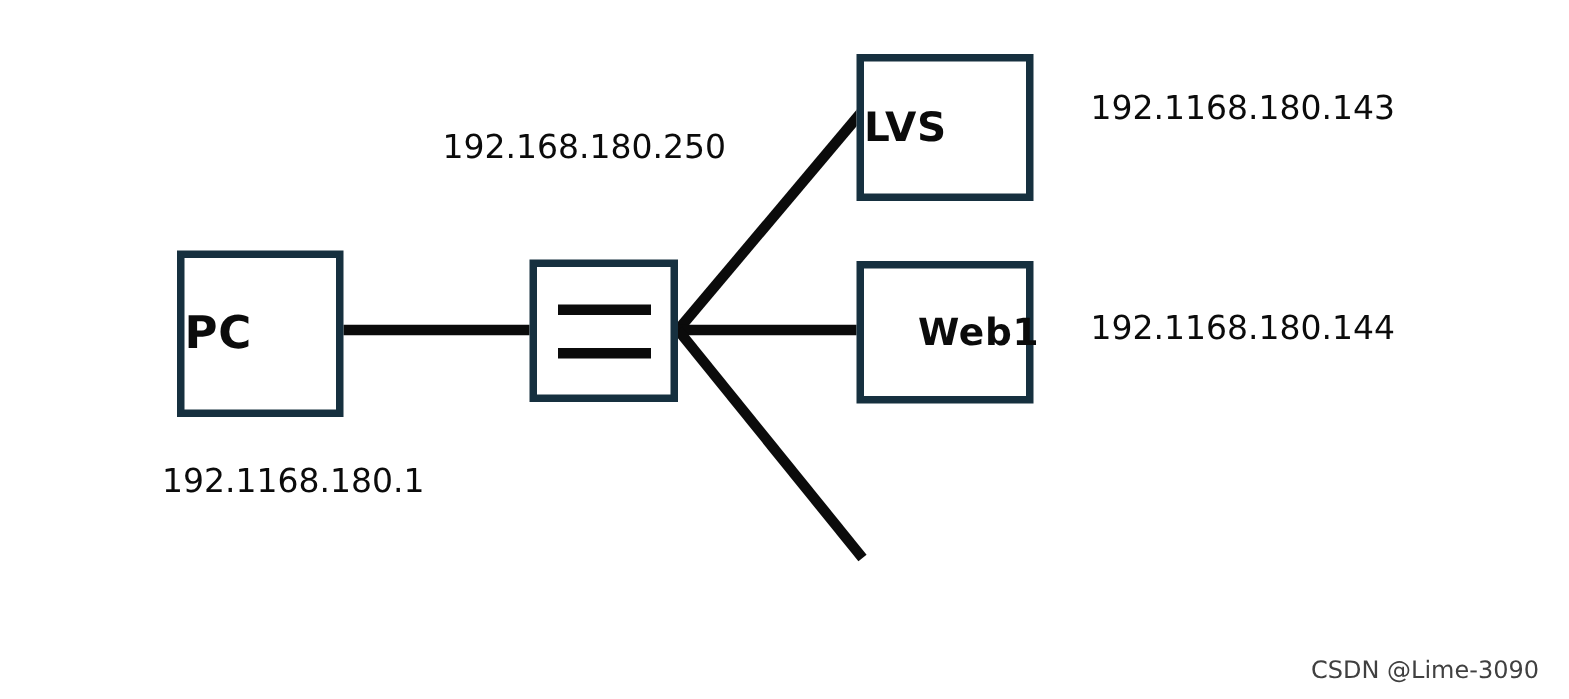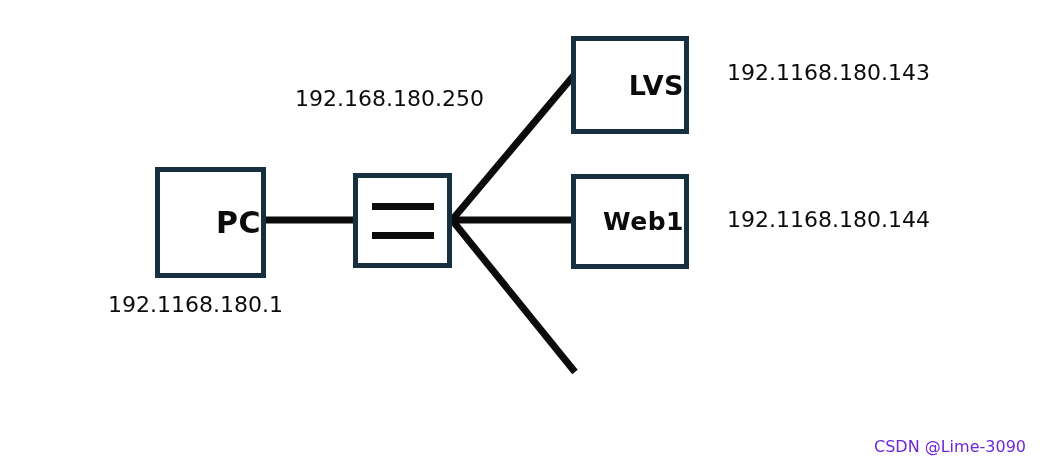--- a/index.html
+++ b/index.html
@@ -25,36 +25,35 @@
     width: 1046px;
     height: 466px;
   }
   .node {
     position: absolute;
     box-sizing: border-box;
     background: #ffffff;
     border: 5px solid #16303f;
     display: flex;
     align-items: center;
-    justify-content: flex-end;
+    justify-content: flex-start;
     z-index: 3;
   }
   .node-label {
     font-weight: bold;
     color: #0b0b0b;
     letter-spacing: 0.5px;
     line-height: 1;
     white-space: nowrap;
   }
   #node-pc {
     left: 118px;
     top: 167px;
     width: 111px;
     height: 111px;
-    margin-left: 37px;
   }
   #node-pc .node-label { font-size: 30px; }
 
   #node-switch {
     left: 353px;
     top: 173px;
     width: 99px;
     height: 95px;
     flex-direction: column;
     justify-content: center;
@@ -90,32 +89,32 @@
   }
   #node-web2 .node-label { font-size: 25px; }
 
   .ip-label {
     position: absolute;
     font-size: 22px;
     color: #0b0b0b;
     white-space: nowrap;
     z-index: 4;
   }
-  #ip-pc      { left: 108px; top: 292px; }
+  #ip-pc      { left: 108px; top: 309px; }
   #ip-switch  { left: 295px; top: 86px;  }
   #ip-lvs     { left: 727px; top: 60px;  }
   #ip-web1    { left: 727px; top: 207px; }
   #ip-web2    { left: 727px; top: 357px; }
 
   #watermark {
     position: absolute;
     left: 874px;
     top: 437px;
     font-size: 16px;
-    color: #6d28d9;
+    color: #404040;
     white-space: nowrap;
     z-index: 2;
   }
 </style>
 </head>
 <body>
 
 <div id="canvas">
 
   <svg id="edges" viewBox="0 0 1046 466" xmlns="http://www.w3.org/2000/svg">

